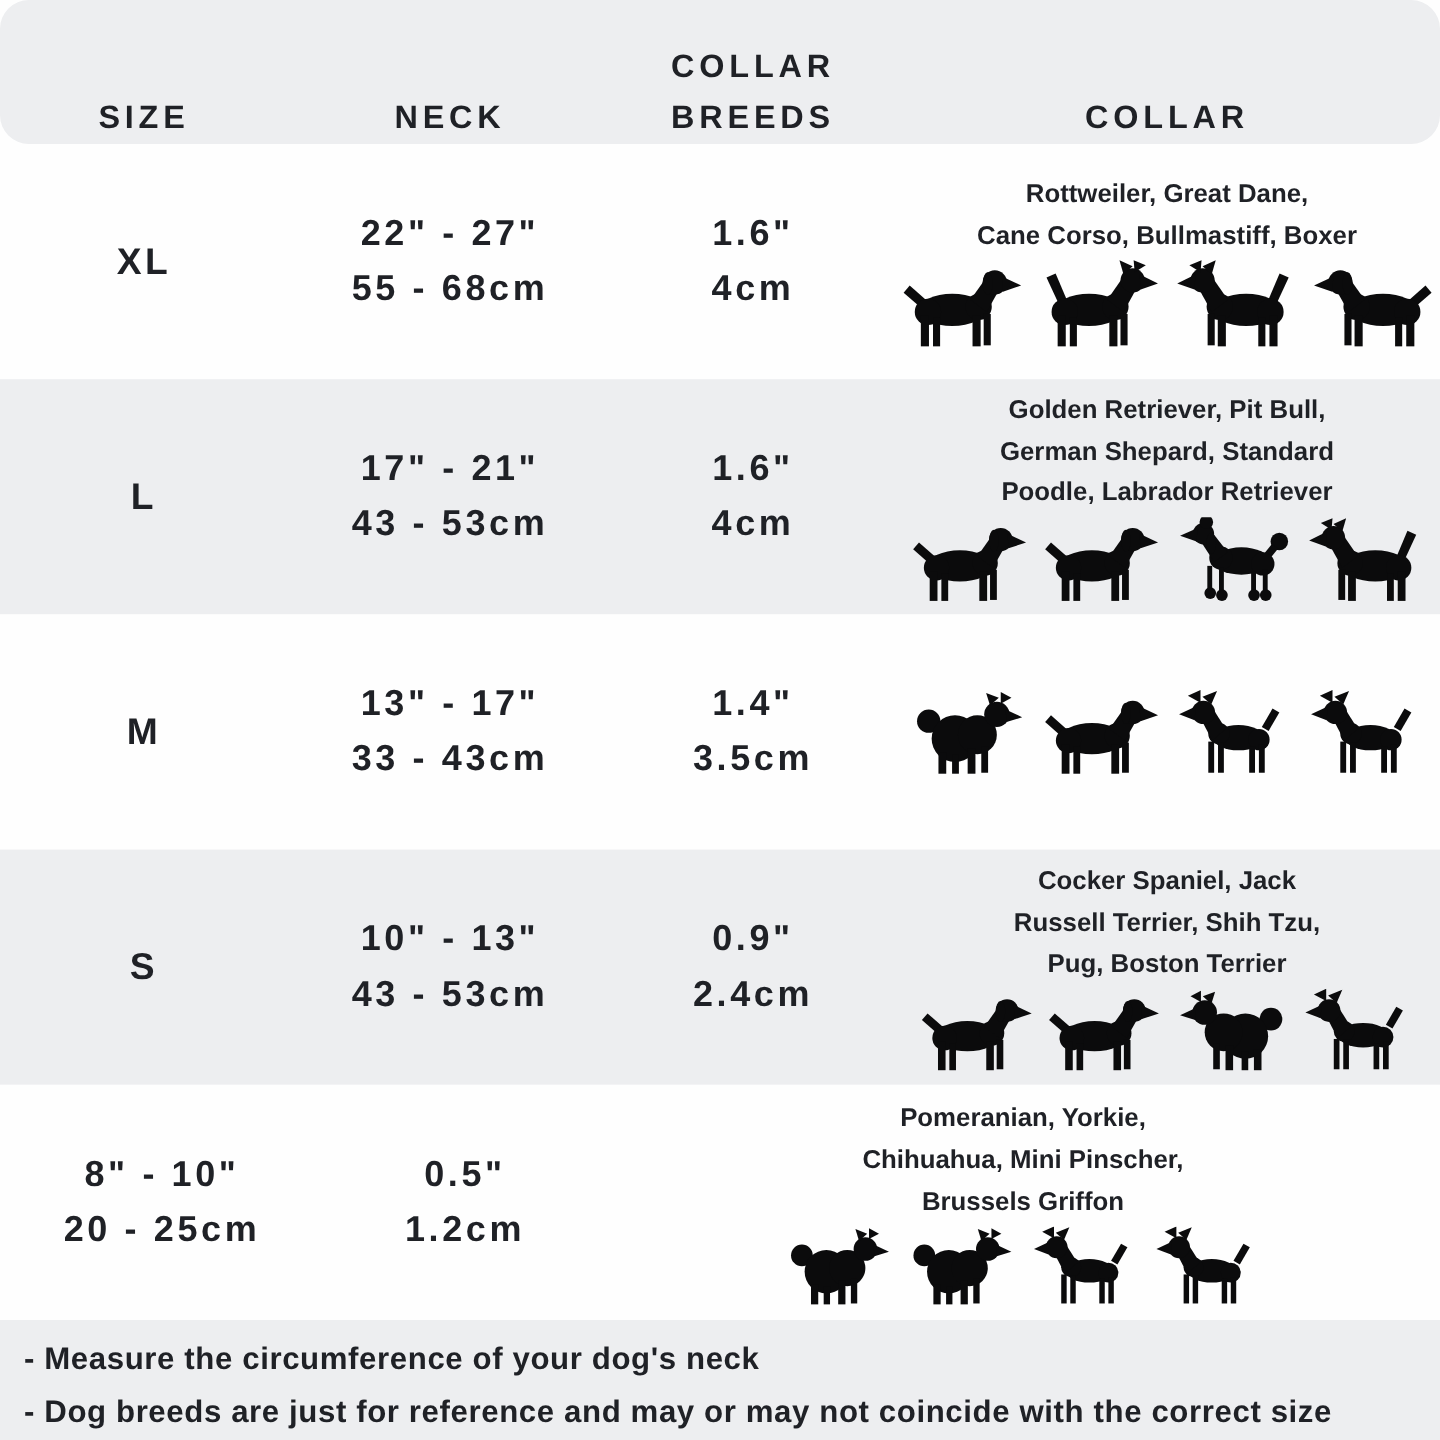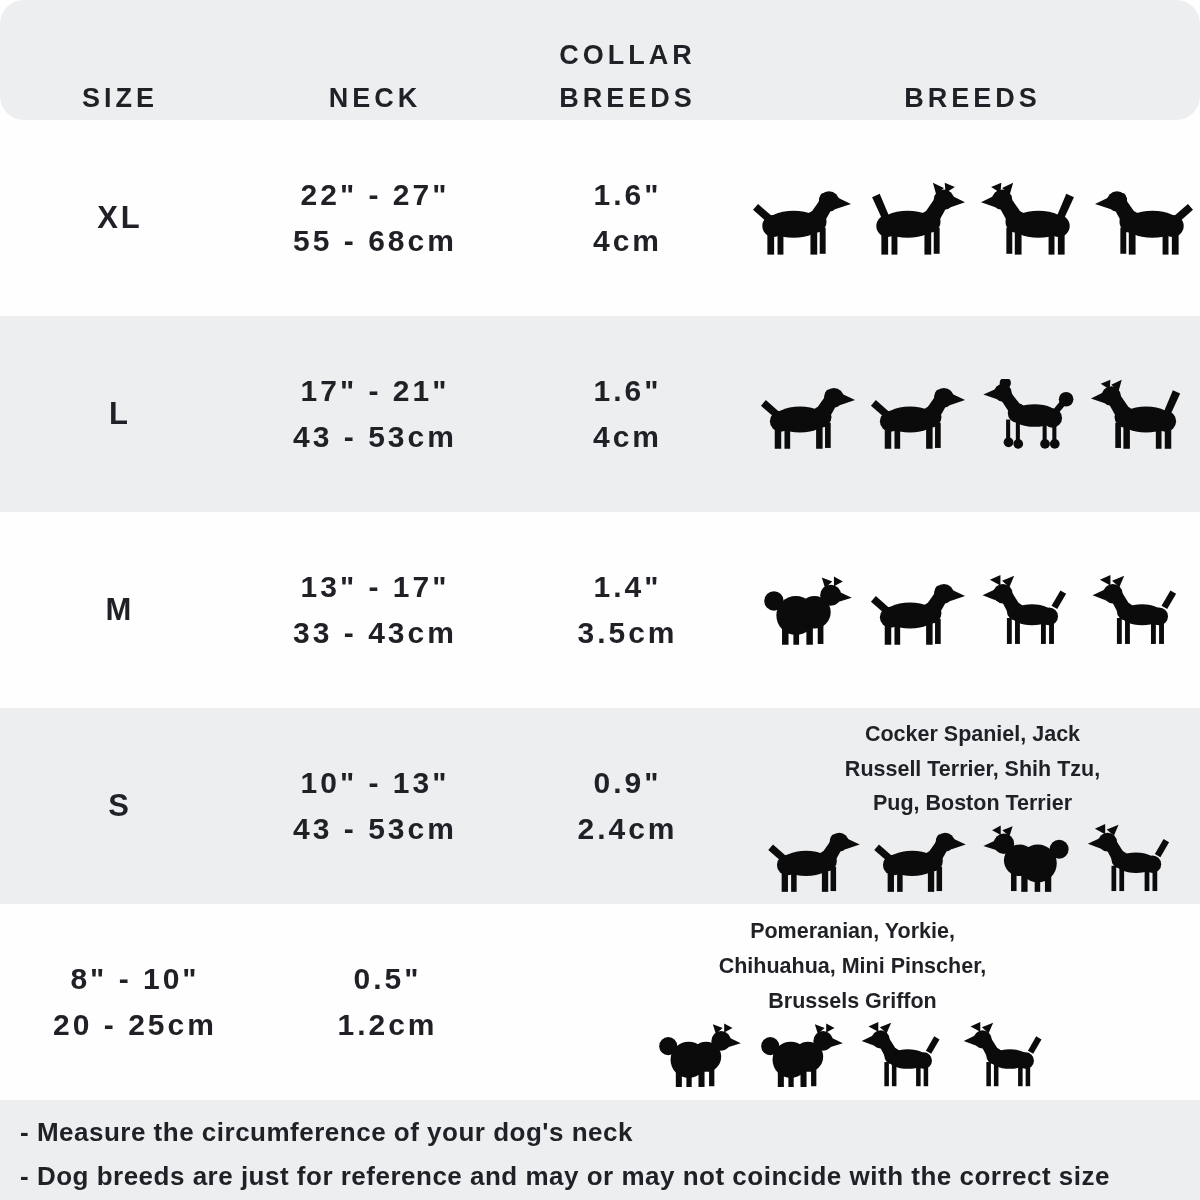--- a/index.html
+++ b/index.html
@@ -39,37 +39,39 @@
     <div class="cell col-size">
         <div class="hlabel">SIZE</div>
       </div>
     <div class="cell col-neck">
         <div class="hlabel">NECK</div>
       </div>
     <div class="cell col-width">
         <div class="hlabel">COLLAR BREEDS</div>
       </div>
     <div class="cell col-breeds">
-        <div class="hlabel">BREEDS</div>
+        <div class="hlabel">COLLAR</div>
       </div>
   </div>
 
   <div class="trow">
     <div class="cell col-size">
         <div class="size-val">XL</div>
       </div>
     <div class="cell col-neck">
       <div class="meas">22" - 27"</div>
       <div class="meas">55 - 68cm</div>
     </div>
     <div class="cell col-width">
       <div class="meas">1.6"</div>
       <div class="meas">4cm</div>
     </div>
     <div class="cell col-breeds">
+      <div class="breeds-text">Rottweiler, Great Dane,
+Cane Corso, Bullmastiff, Boxer</div>
       <div class="dogrow">
           <span class="dog">
             <svg viewBox="0 0 120 90" width="106" height="76" preserveAspectRatio="xMidYMax meet">
               <g fill="#0B0B0C">
                 <polygon points="18,47 2,33 8,26 25,41"></polygon>
                 <ellipse cx="50" cy="50" rx="33" ry="16"></ellipse>
                 <circle cx="26" cy="52" r="13"></circle>
                 <circle cx="76" cy="47" r="13"></circle>
                 <polygon points="68,40 85,16 98,27 84,52"></polygon>
                 <circle cx="92" cy="23" r="12"></circle>
@@ -148,20 +150,23 @@
       </div>
     <div class="cell col-neck">
       <div class="meas">17" - 21"</div>
       <div class="meas">43 - 53cm</div>
     </div>
     <div class="cell col-width">
       <div class="meas">1.6"</div>
       <div class="meas">4cm</div>
     </div>
     <div class="cell col-breeds">
+      <div class="breeds-text">Golden Retriever, Pit Bull,
+German Shepard, Standard
+Poodle, Labrador Retriever</div>
       <div class="dogrow">
           <span class="dog">
             <svg viewBox="0 0 120 90" width="102" height="73" preserveAspectRatio="xMidYMax meet">
               <g fill="#0B0B0C">
                 <polygon points="18,47 2,33 8,26 25,41"></polygon>
                 <ellipse cx="50" cy="50" rx="33" ry="16"></ellipse>
                 <circle cx="26" cy="52" r="13"></circle>
                 <circle cx="76" cy="47" r="13"></circle>
                 <polygon points="68,40 85,16 98,27 84,52"></polygon>
                 <circle cx="92" cy="23" r="12"></circle>

